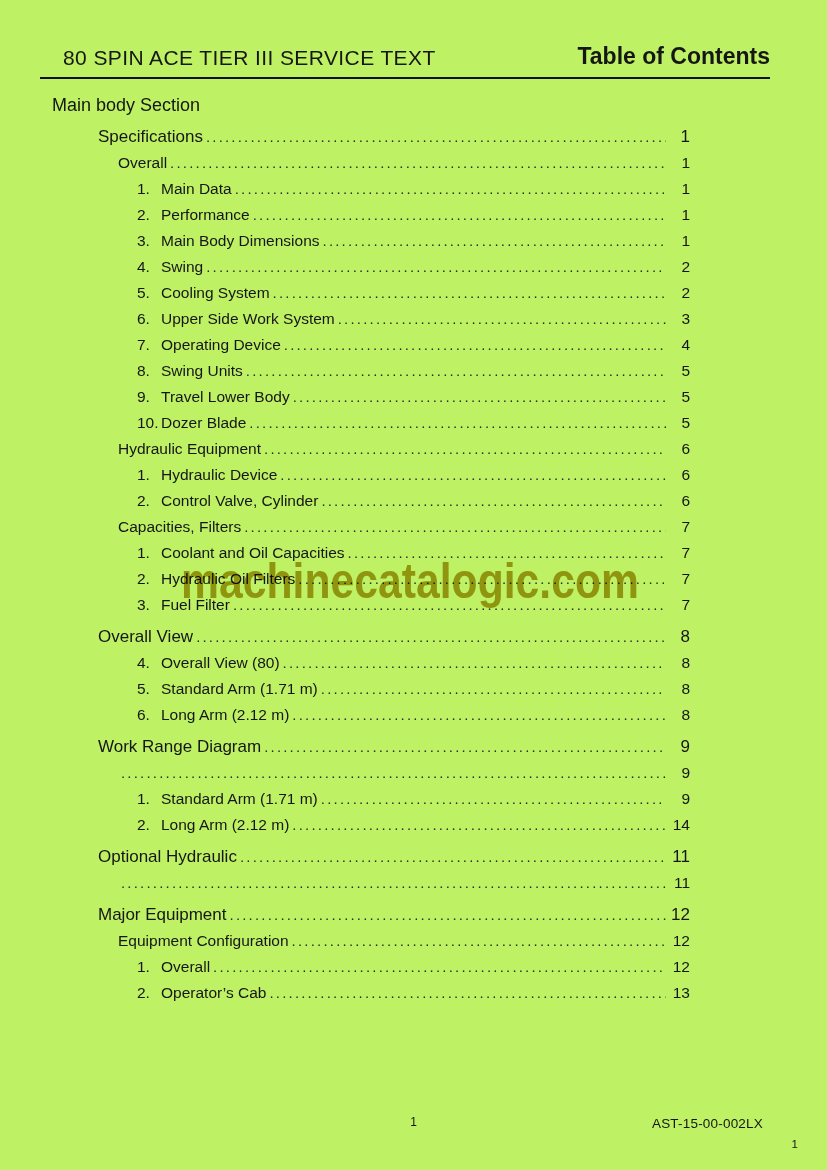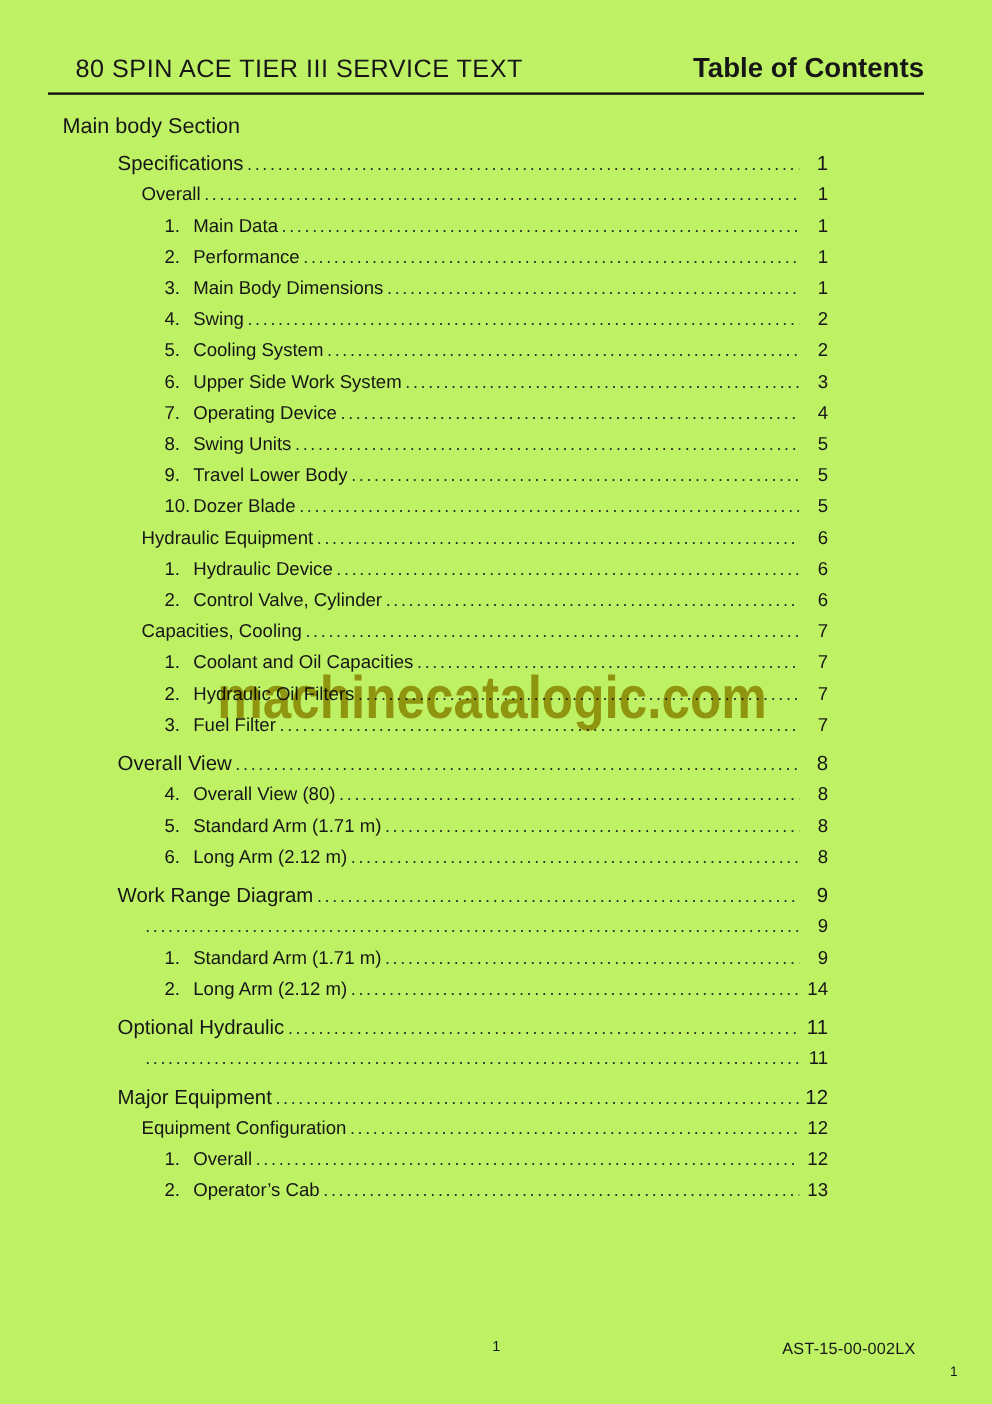--- a/index.html
+++ b/index.html
@@ -201,21 +201,21 @@
     <span class="pagenum">6</span>
   </div>
       <div class="toc-row lvl3">
     <span class="num">2.</span>
     <span class="label">Control Valve, Cylinder</span>
     <span class="dots">....................................................................................................................................................................................</span>
     <span class="pagenum">6</span>
   </div>
       <div class="toc-row lvl2">
 
-    <span class="label">Capacities, Cooling</span>
+    <span class="label">Capacities, Filters</span>
     <span class="dots">....................................................................................................................................................................................</span>
     <span class="pagenum">7</span>
   </div>
       <div class="toc-row lvl3">
     <span class="num">1.</span>
     <span class="label">Coolant and Oil Capacities</span>
     <span class="dots">....................................................................................................................................................................................</span>
     <span class="pagenum">7</span>
   </div>
       <div class="toc-row lvl3">

